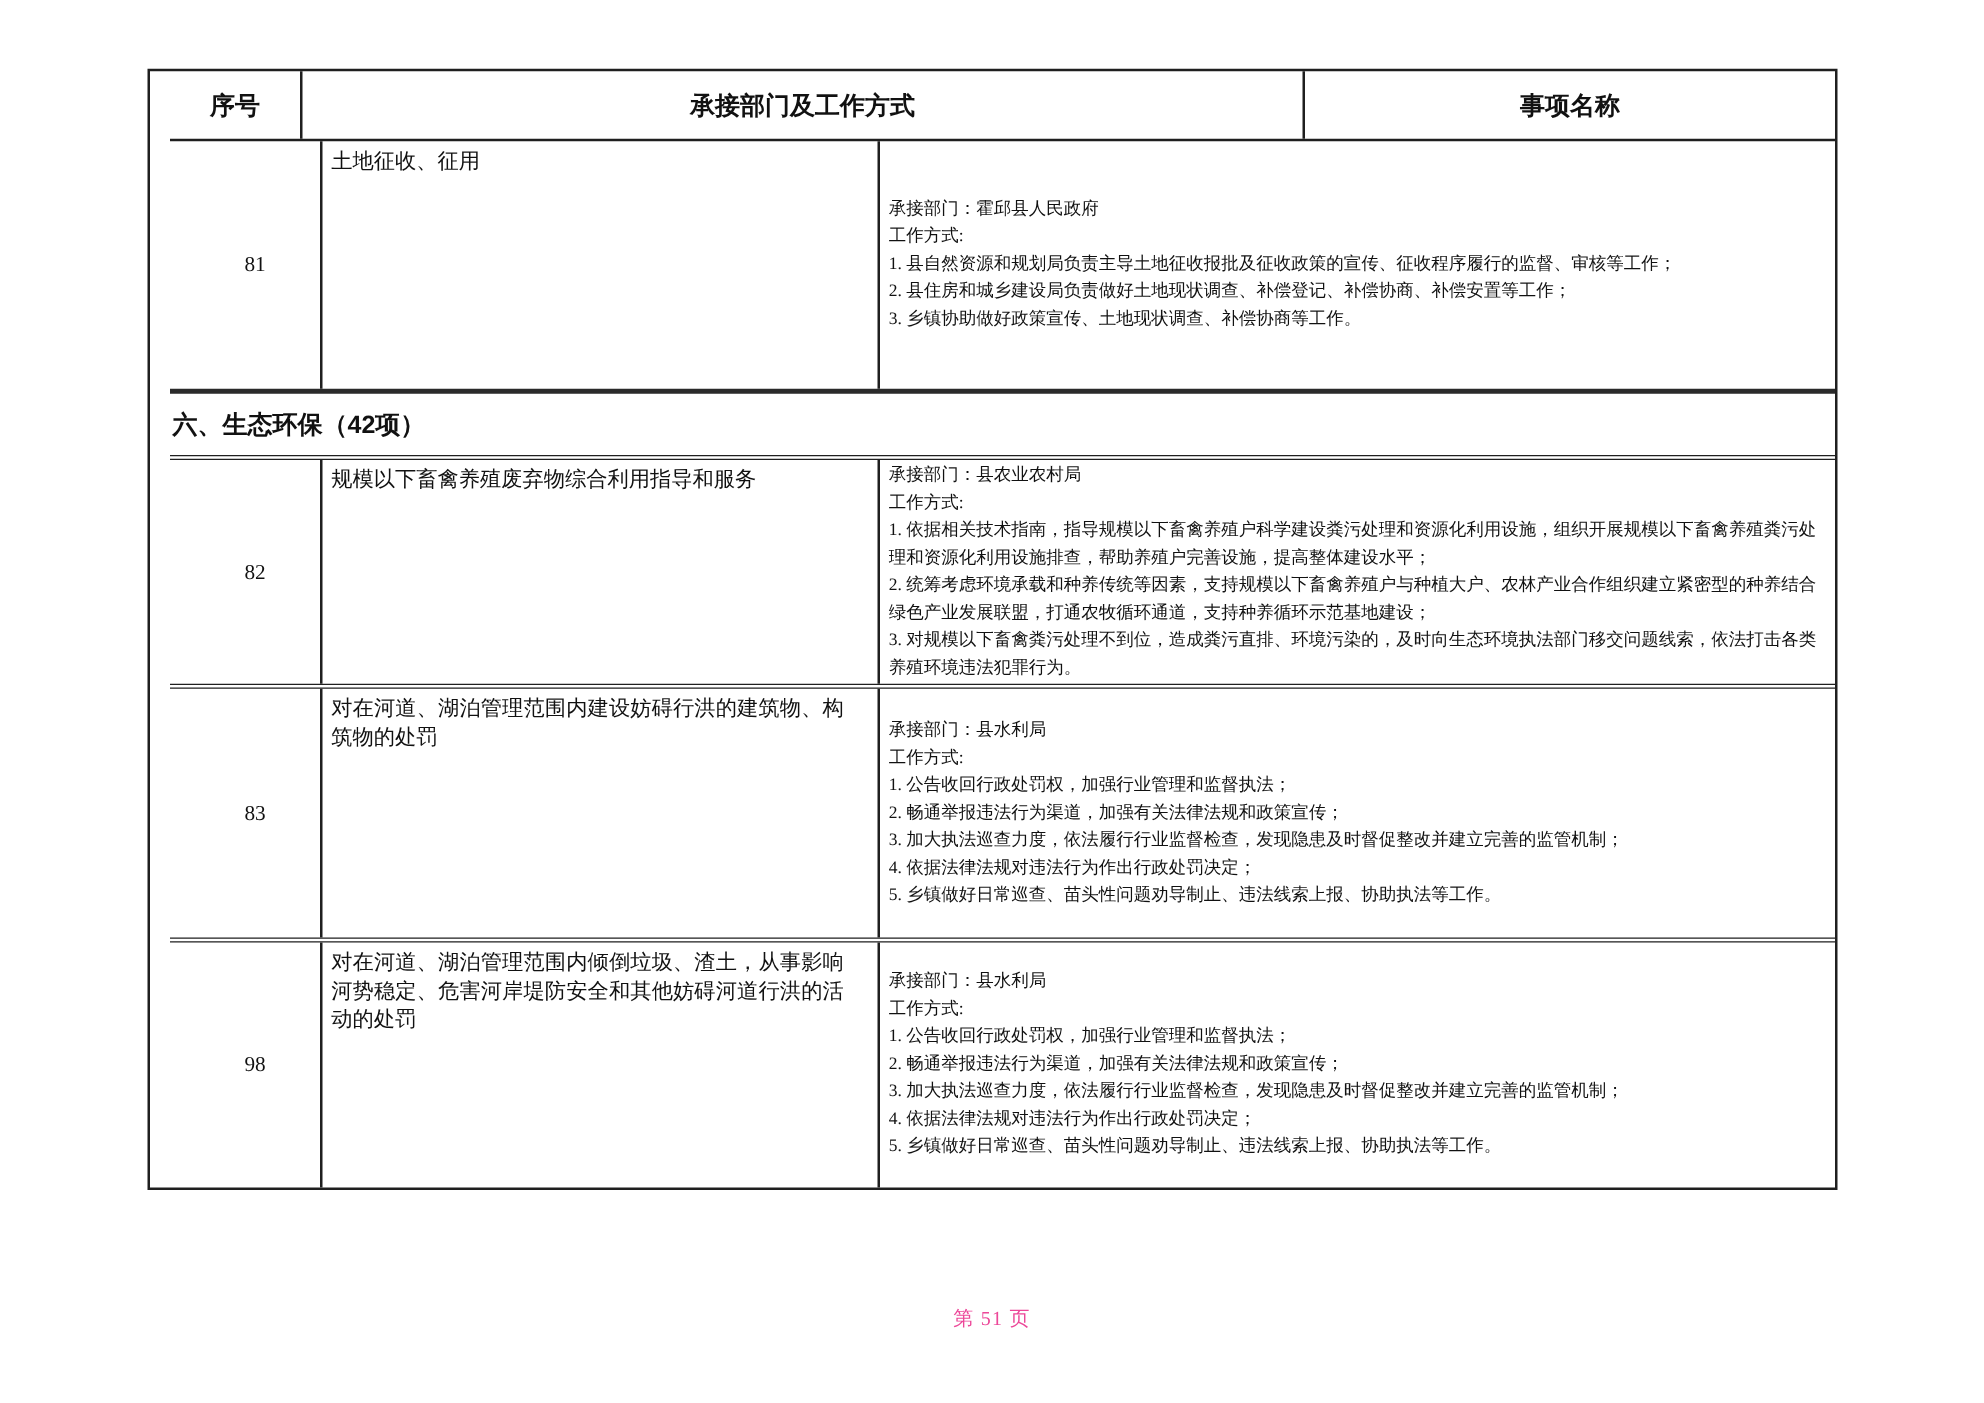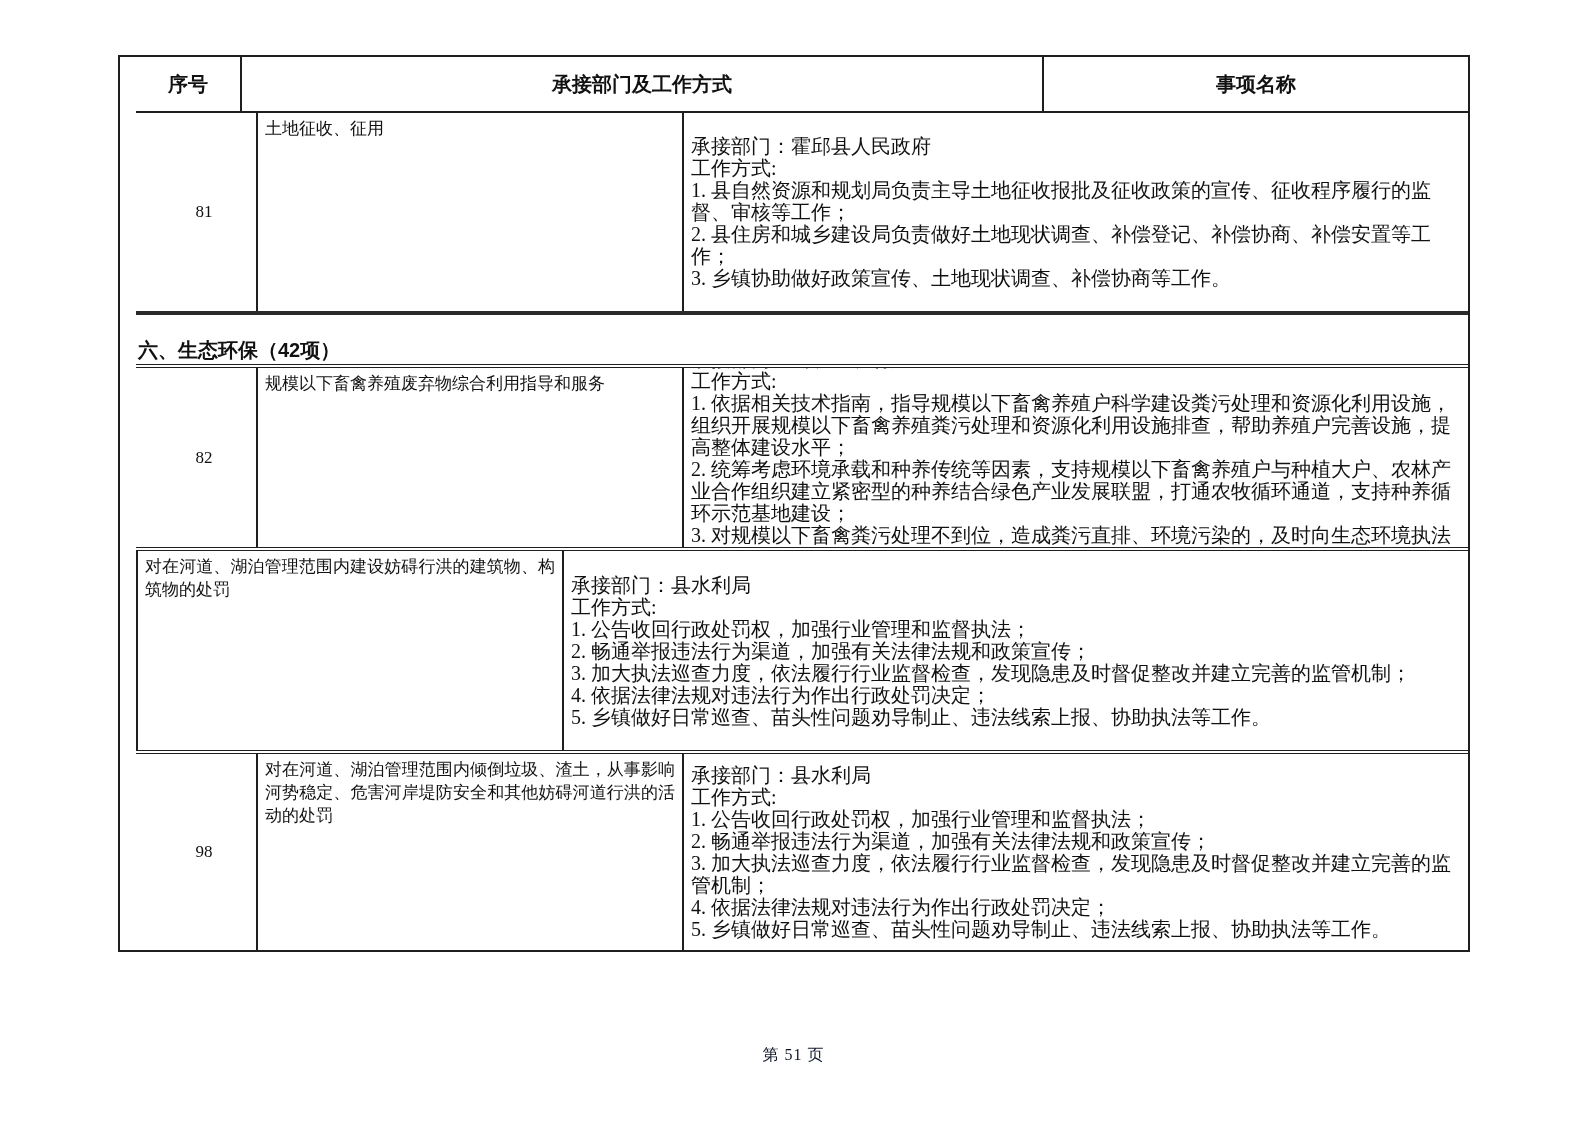--- a/index.html
+++ b/index.html
@@ -58,49 +58,50 @@
     font-size: 17px;
     font-family: Liberation Serif, serif;
     margin-left: 16px;
   }
   .body-row .col-name {
     font-size: 17px;
     line-height: 23px;
     text-align: justify;
   }
   .body-row .col-detail {
-    font-size: 20px;
+    font-size: 14px;
     line-height: 22px;
+    margin-left: 20px;
   }
   .multiline { white-space: pre-line; width: 100%; }
   .row-81 { height: 198px; }
   .section-row {
     height: 54px;
     border-top: 4px solid #2a2a2a;
     border-bottom: 1px solid #1f1f1f;
     display: flex;
-    align-items: flex-end;
+    align-items: center;
     padding-left: 2px;
     font-family: "Liberation Sans", "DejaVu Sans", sans-serif;
     font-weight: bold;
     font-size: 20px;
   }
   .dbl { border-top: 1px solid #1f1f1f; margin-top: 2px; }
   .row-82 { height: 181px; border-bottom: 1px solid #1f1f1f; }
   .row-83 { height: 201px; border-bottom: 1px solid #1f1f1f; }
   .row-84 { height: 197px; }
   .page-footer {
     position: absolute;
     left: 0;
     top: 1045px;
     width: 100%;
     text-align: center;
     font-size: 16px;
     letter-spacing: 1px;
-    color: #0f172a;
+    color: #ec4899;
   }
 </style>
 </head>
 <body>
 
 <div class="page">
 
   <div class="doc-table">
 
     <div class="row header-row">
@@ -135,20 +136,21 @@
       <div class="cell col-detail">
         <div class="multiline">承接部门：县农业农村局
 工作方式:
 1. 依据相关技术指南，指导规模以下畜禽养殖户科学建设粪污处理和资源化利用设施，组织开展规模以下畜禽养殖粪污处理和资源化利用设施排查，帮助养殖户完善设施，提高整体建设水平；
 2. 统筹考虑环境承载和种养传统等因素，支持规模以下畜禽养殖户与种植大户、农林产业合作组织建立紧密型的种养结合绿色产业发展联盟，打通农牧循环通道，支持种养循环示范基地建设；
 3. 对规模以下畜禽粪污处理不到位，造成粪污直排、环境污染的，及时向生态环境执法部门移交问题线索，依法打击各类养殖环境违法犯罪行为。</div>
       </div>
     </div>
 
     <div class="row body-row row-83 dbl">
+      <div class="cell col-id">83</div>
       <div class="cell col-name">
         <div class="multiline">对在河道、湖泊管理范围内建设妨碍行洪的建筑物、构筑物的处罚</div>
       </div>
       <div class="cell col-detail">
         <div class="multiline">承接部门：县水利局
 工作方式:
 1. 公告收回行政处罚权，加强行业管理和监督执法；
 2. 畅通举报违法行为渠道，加强有关法律法规和政策宣传；
 3. 加大执法巡查力度，依法履行行业监督检查，发现隐患及时督促整改并建立完善的监管机制；
 4. 依据法律法规对违法行为作出行政处罚决定；

